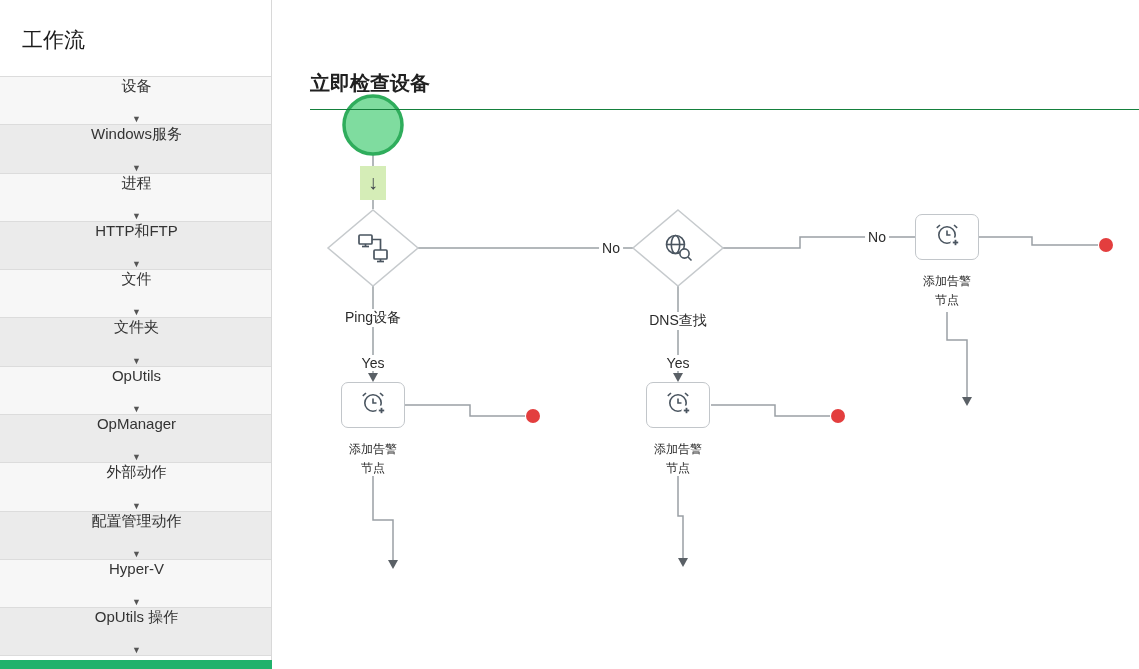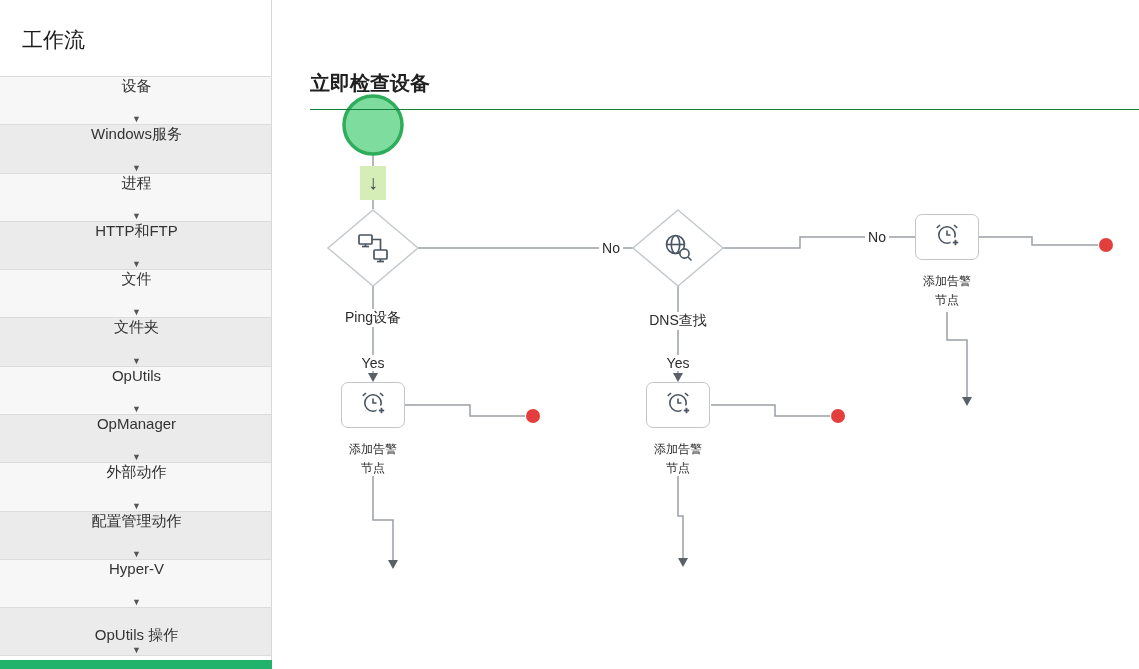--- a/index.html
+++ b/index.html
@@ -7,21 +7,21 @@
   body { font-family:"Liberation Sans","DejaVu Sans",sans-serif; color:#2b2b2b; }
   .viewport { position:relative; width:1139px; height:669px; background:#fff; overflow:hidden; }
 
   
   .sidebar { position:absolute; left:0; top:0; width:272px; height:669px; background:#fff; border-right:1px solid #d8d8d8; }
   .sidebar-title { height:76px; padding:26px 22px 0; font-size:21px; color:#1c1c1c;font-family:Liberation Mono, monospace; }
   .menu-item { display:flex; align-items:center; justify-content:space-between; height:48.3px;
                padding:0 20px 0 22px; font-size:15px; color:#333; border-top:1px solid #dcdcdc; cursor:pointer;flex-direction:column; }
   .menu-item:nth-child(odd) { background:#f7f7f7; }
   .menu-item:nth-child(even) { background:#ebebeb; }
-  .menu-item:last-child { border-bottom:1px solid #dcdcdc;justify-content:flex-end; }
+  .menu-item:last-child { border-bottom:1px solid #dcdcdc; }
   .chevron { font-size:9px; color:#555; }
   .sidebar-footer { position:absolute; left:0; bottom:0; width:272px; height:9px; background:#21b26c; }
 
   
   .main { position:absolute; left:272px; top:0; width:867px; height:669px; background:#fff; }
   .main-header { position:absolute; left:38px; top:42px; right:0; padding-bottom:12px;
                  border-bottom:1px solid #15803d; font-size:20px; font-weight:700; color:#202020; z-index:3;margin-top:28px; }
 
   .canvas { position:absolute; left:0; top:0; width:867px; height:669px; }
   .diagram-svg { position:absolute; left:0; top:0; z-index:1; }

